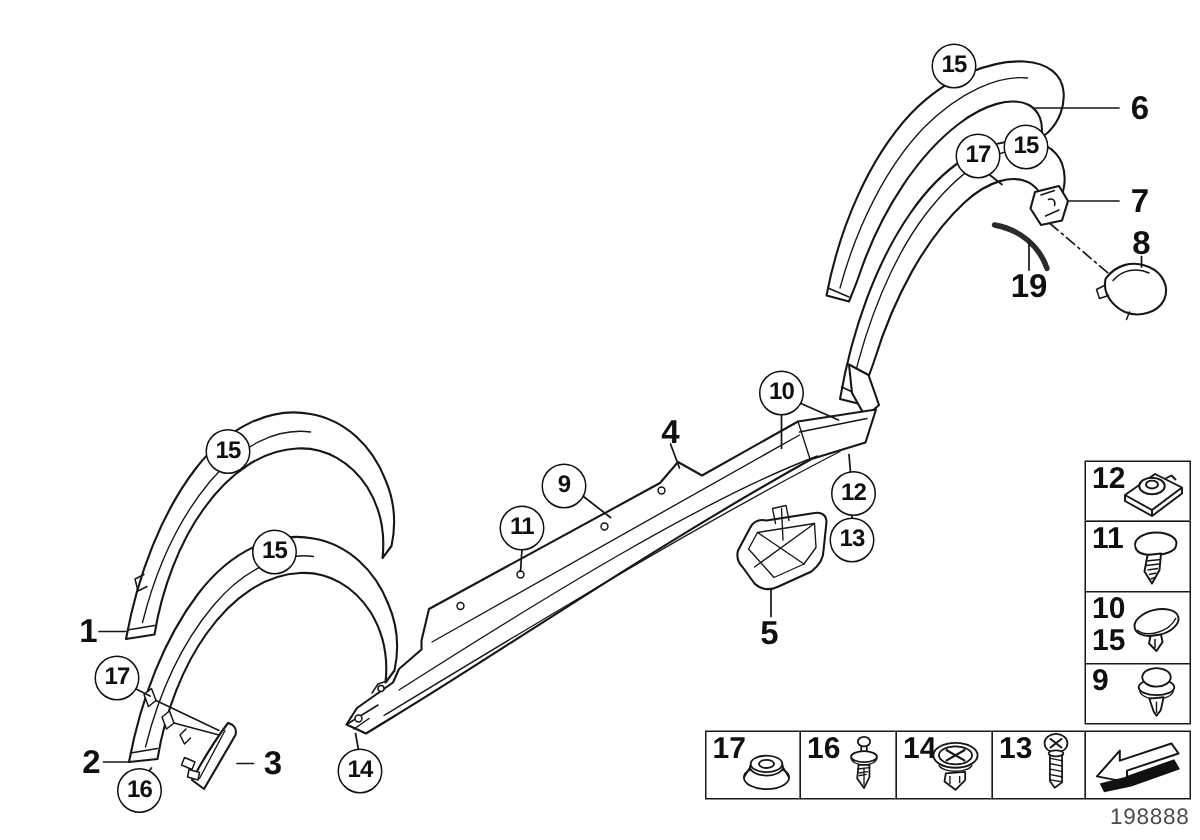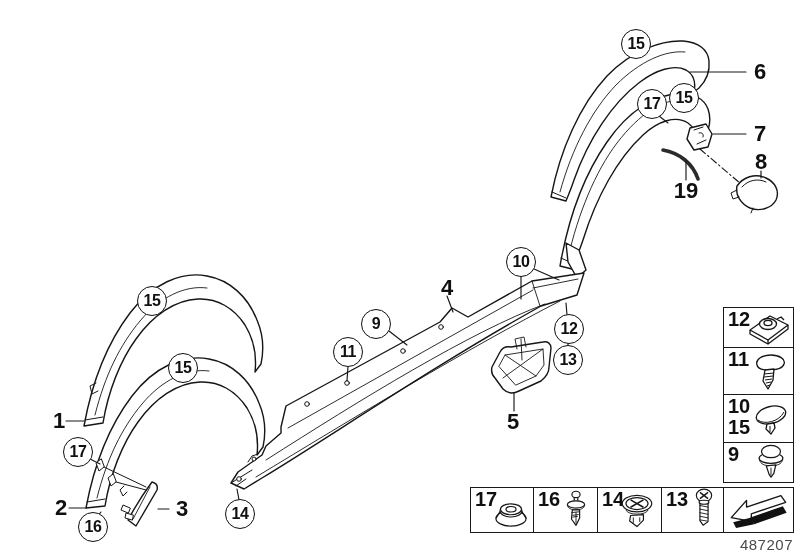--- a/index.html
+++ b/index.html
@@ -243,15 +243,15 @@
     </svg>
   </div>
   <div class="lbox arrowbox" style="left:723px;top:487px;width:71px;height:46px">
     <svg width="66" height="42" viewBox="0 0 66 44" fill="none" stroke="#161616" stroke-width="1.4" stroke-linejoin="round">
       <path fill="#fff" d="M 5,31 L 21,13 L 21,20 L 57,8 L 62,15 L 26,27 L 26,35 Z"></path>
       <path fill="#111" stroke="none" d="M 25,31 L 59,19 L 63,26 L 29,38 Z"></path>
       <path fill="#111" stroke="none" d="M 7,36 L 26,31 L 29,38 L 10,42 Z"></path>
     </svg>
   </div>
 
-  <div class="docnum">487207</div>
+  <div class="docnum">198888</div>
 
 </div>
 
 </body></html>

